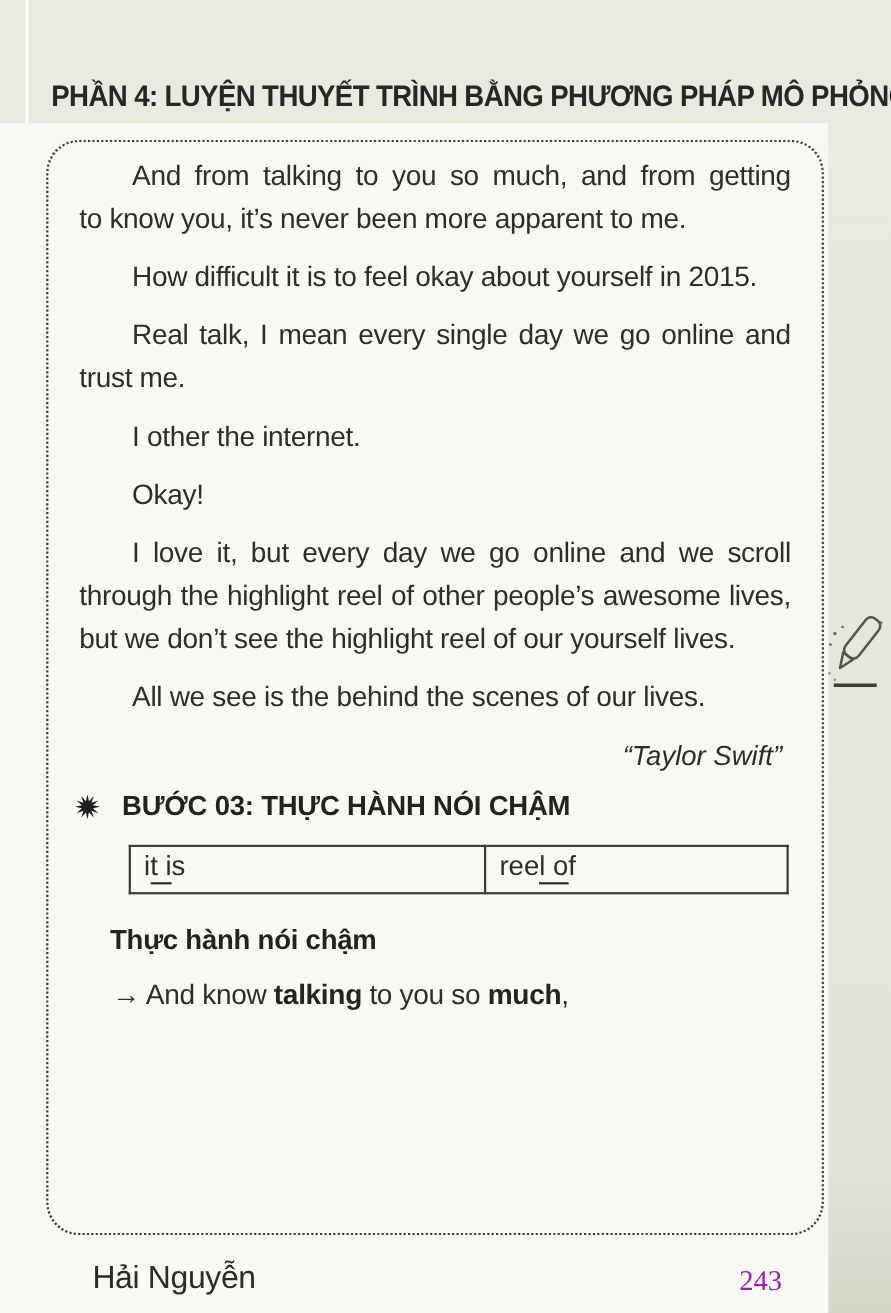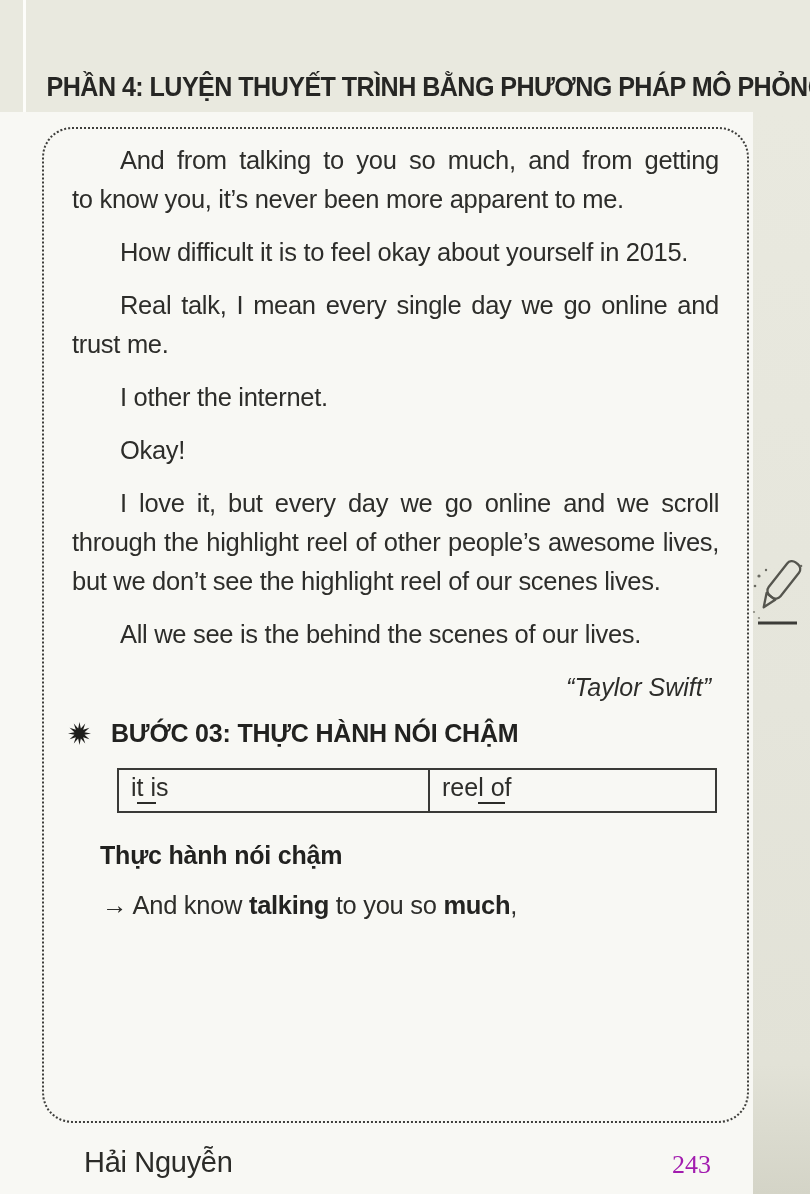--- a/index.html
+++ b/index.html
@@ -31,21 +31,21 @@
   .q-line.last{text-align-last:left;}
   .q-par .q-line:first-child{text-indent:48px;}
   .attribution{margin:6px 8px 0 0;font-size:25px;line-height:39px;font-style:italic;text-align:right;color:#2d2d2a;}
   
   .step-heading{display:flex;align-items:center;margin:12px 0 0 -4px;}
   .step-star{flex:0 0 auto;width:23px;height:23px;margin-right:20px;}
   .step-text{font-size:25px;font-weight:700;color:#222220;letter-spacing:-0.2px;white-space:nowrap;}
   .sub-heading{margin:28px 0 0 28px;font-size:25px;font-weight:700;color:#222220;letter-spacing:-0.2px;}
   
   .link-table{margin:20px 0 0 45px;border-collapse:collapse;width:600px;table-layout:fixed;}
-  .link-table td{border:2.5px solid #3a3a37;font-size:25px;padding:1px 16px 7px 12px;height:33px;vertical-align:middle;color:#2d2d2a;}
+  .link-table td{border:2.5px solid #3a3a37;font-size:25px;padding:1px 28px 7px 12px;height:33px;vertical-align:middle;color:#2d2d2a;}
   .link-table td.c1{width:47%;}
   .linked{border-bottom:2.5px solid #2c2c29;padding-bottom:1px;}
   
   .practice-bold{
     margin:16px 0 0 -6px;font-size:25.5px;line-height:38px;font-weight:700;color:#242422;
     text-align:justify;text-align-last:left;text-indent:30px;letter-spacing:-0.5px;word-spacing:-1.5px;
   }
   .circle-num{
     display:inline-flex;align-items:center;justify-content:center;
     width:25px;height:25px;border:2px solid #242422;border-radius:50%;
@@ -84,21 +84,21 @@
     </div>
   <div class="q-par">
       <div class="q-line last">I other the internet.</div>
     </div>
   <div class="q-par">
       <div class="q-line last">Okay!</div>
     </div>
   <div class="q-par">
       <div class="q-line">I love it, but every day we go online and we scroll</div>
       <div class="q-line">through the highlight reel of other people’s awesome lives,</div>
-      <div class="q-line last">but we don’t see the highlight reel of our scenes lives.</div>
+      <div class="q-line last">but we don’t see the highlight reel of our yourself lives.</div>
     </div>
   <div class="q-par">
       <div class="q-line last">All we see is the behind the scenes of our lives.</div>
     </div>
 
   <div class="attribution">“Taylor Swift”</div>
 
   <div class="step-heading">
     <svg class="step-star" viewBox="0 0 22 22" xmlns="http://www.w3.org/2000/svg">
       <polygon fill="#1e1e1c" points="11,0 12.3,6.2 16.5,1.5 14.5,7.5 20.5,5.5 15.8,9.7 22,11 15.8,12.3 20.5,16.5 14.5,14.5 16.5,20.5 12.3,15.8 11,22 9.7,15.8 5.5,20.5 7.5,14.5 1.5,16.5 6.2,12.3 0,11 6.2,9.7 1.5,5.5 7.5,7.5 5.5,1.5 9.7,6.2"></polygon>

